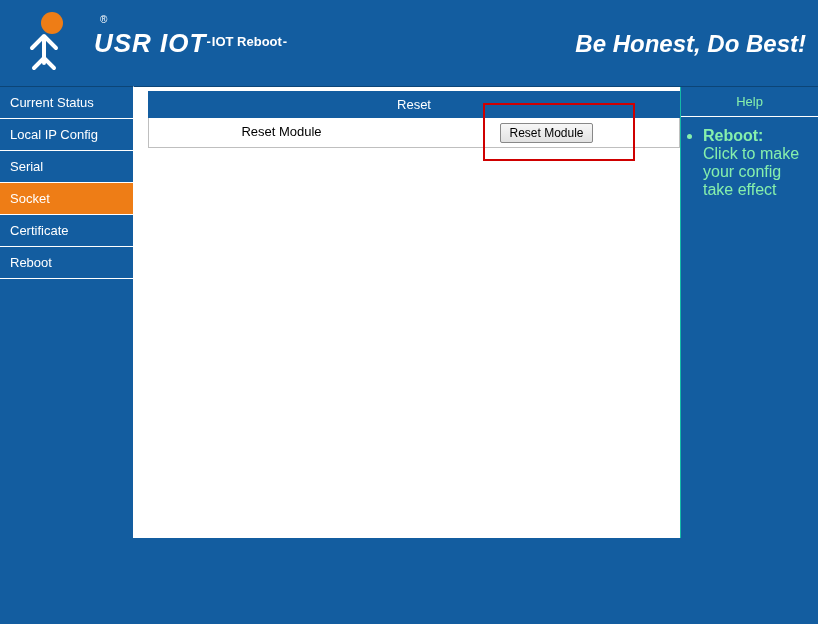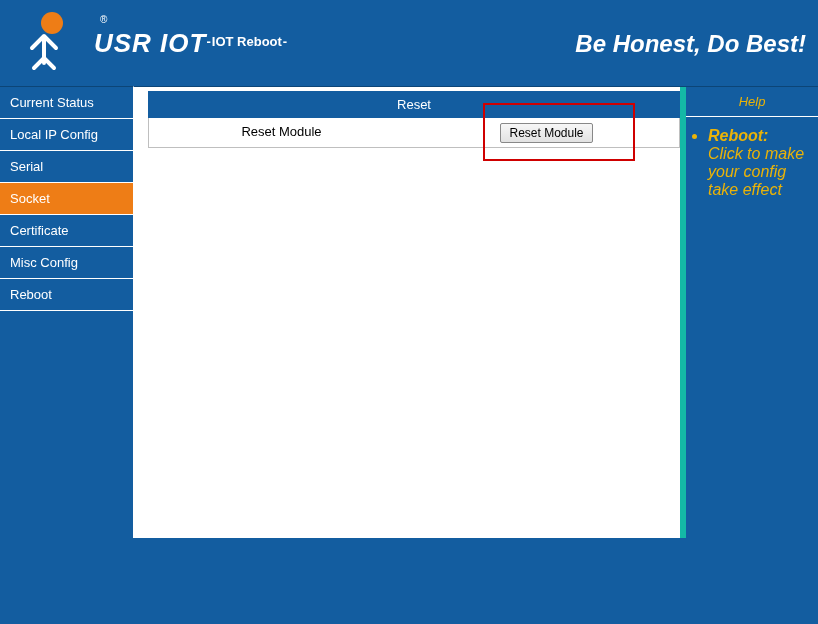--- a/index.html
+++ b/index.html
@@ -108,24 +108,23 @@
     }
     .redbox {
       position: absolute;
       border: 2px solid #cf0000;
       right: 44px; top: -15px; width: 152px; height: 58px;
       pointer-events:none;
     }
     .right-panel {
       width: 138px;
       background: #135da0;
-      border-left: 6px solid #14b8a6;
-      color: #eab308;
+      border-left: 1px solid #14b8a6;
+      color: #86efac;
       font-size: 13px;
-      font-style: italic;
     }
     .help-title {
       text-align:center; padding:7px 0; border-bottom:1px solid #fff;
     }
     .help-body { padding: 10px 6px 10px 16px; font-size: 16px; }
     .help-body ul { list-style: disc; padding-left: 6px;}
     .help-body li b { display:inline; }
     .reg {
       position:absolute; top:6px; left:88px; font-size:10px;
     }
@@ -150,21 +149,20 @@
   <div class="slogan">Be Honest, Do Best!</div>
 </div>
 
 <div class="layout">
   <div class="sidebar">
     <div class="side-item">Current Status</div>
     <div class="side-item">Local IP Config</div>
     <div class="side-item">Serial</div>
     <div class="side-item active">Socket</div>
     <div class="side-item">Certificate</div>
-    <div class="side-item">Misc Config</div>
     <div class="side-item">Reboot</div>
   </div>
 
   <div class="mainwrap">
     <div class="content">
       <div class="tablewrap">
         <div class="thead">Reset</div>
         <div class="trow">
           <div class="tcell-left">Reset Module</div>
           <div class="tcell-right">

